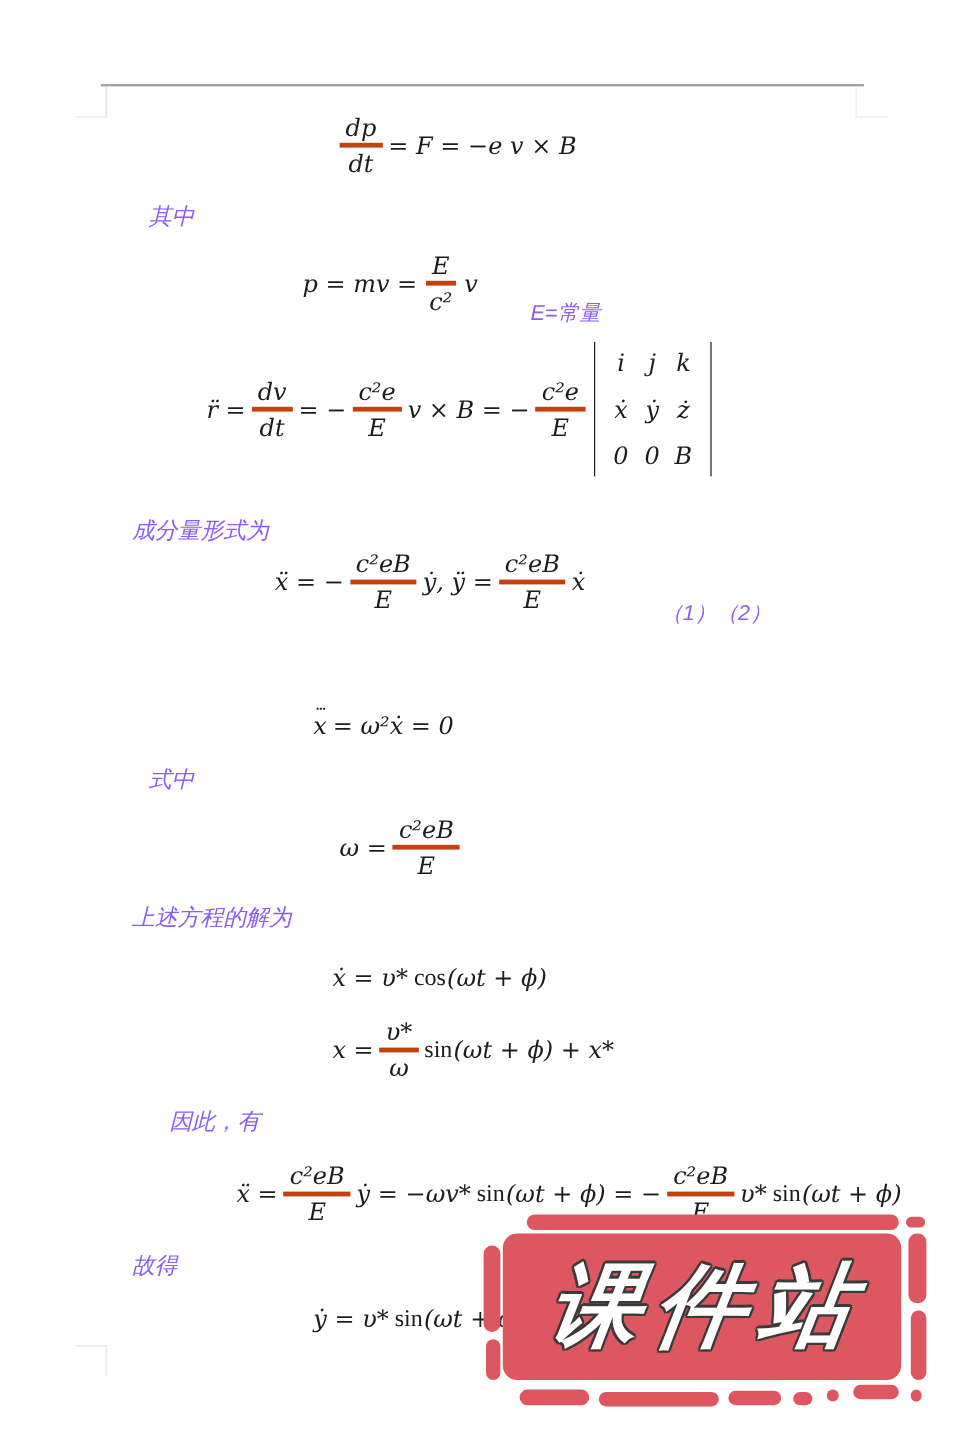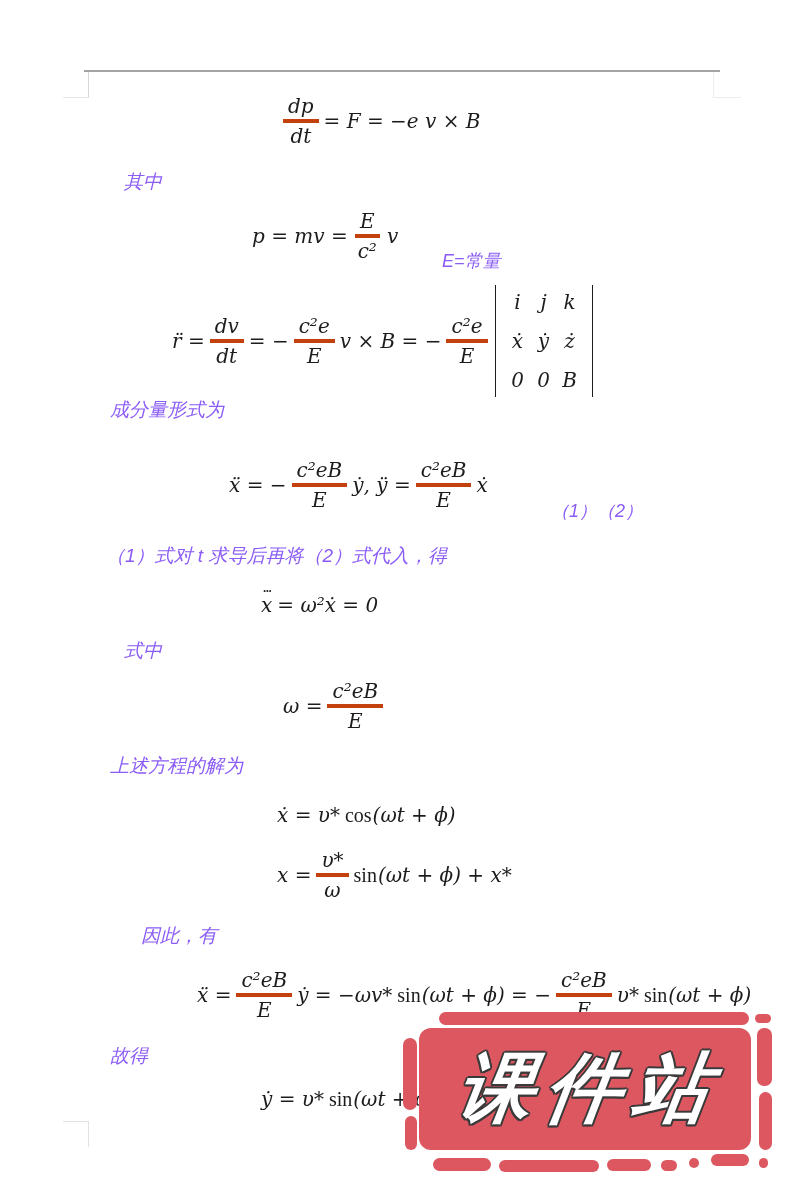--- a/index.html
+++ b/index.html
@@ -96,38 +96,37 @@
         <span>k</span>
       <span>ẋ</span>
         <span>ẏ</span>
         <span>ż</span>
       <span>0</span>
         <span>0</span>
         <span>B</span>
     </span>
   </div>
 
-  <div class="zh" style="left:110px;top:399px;">成分量形式为</div>
+  <div class="zh" style="left:110px;top:432px;">成分量形式为</div>
 
   <div class="eq" style="left:229px;top:460px;height:50px;">
     <span>ẍ = −</span>
     <span class="frac">
         <span class="num">c²eB</span>
         <span class="den">E</span>
       </span>
     <span>ẏ, ÿ =</span>
     <span class="frac">
         <span class="num">c²eB</span>
         <span class="den">E</span>
       </span>
     <span>ẋ</span>
   </div>
   <div class="zh small" style="left:551px;top:500px;">（1）（2）</div>
 
-  <div class="zh" style="left:106px;top:545px;">（1）式对 t 求导后再将（2）式代入，得</div>
 
   <div class="eq" style="left:261px;top:590px;height:30px;">
     <span class="ovr"><span class="ovr-acc">···</span><span>x</span></span>
     <span>= ω²ẋ = 0</span>
   </div>
 
   <div class="zh" style="left:124px;top:640px;text-align:right;">式中</div>
 
   <div class="eq" style="left:283px;top:680px;height:52px;">
     <span>ω =</span>

